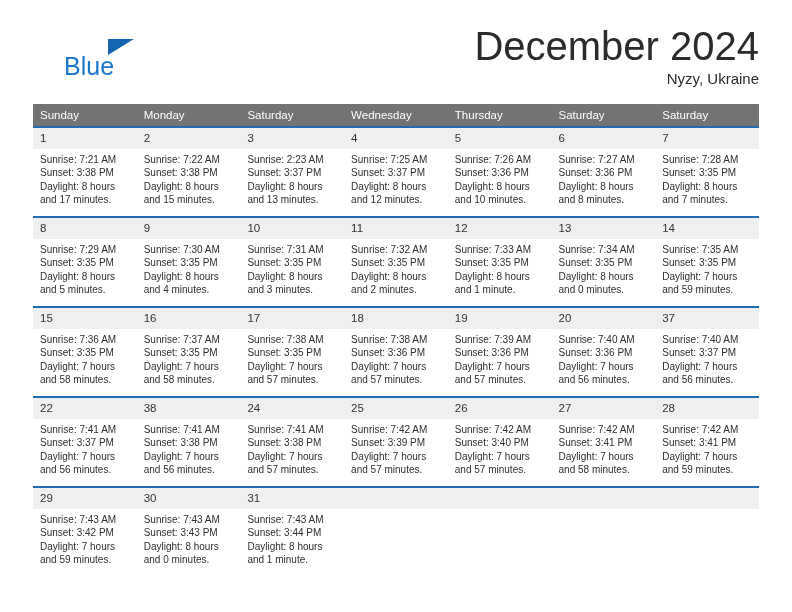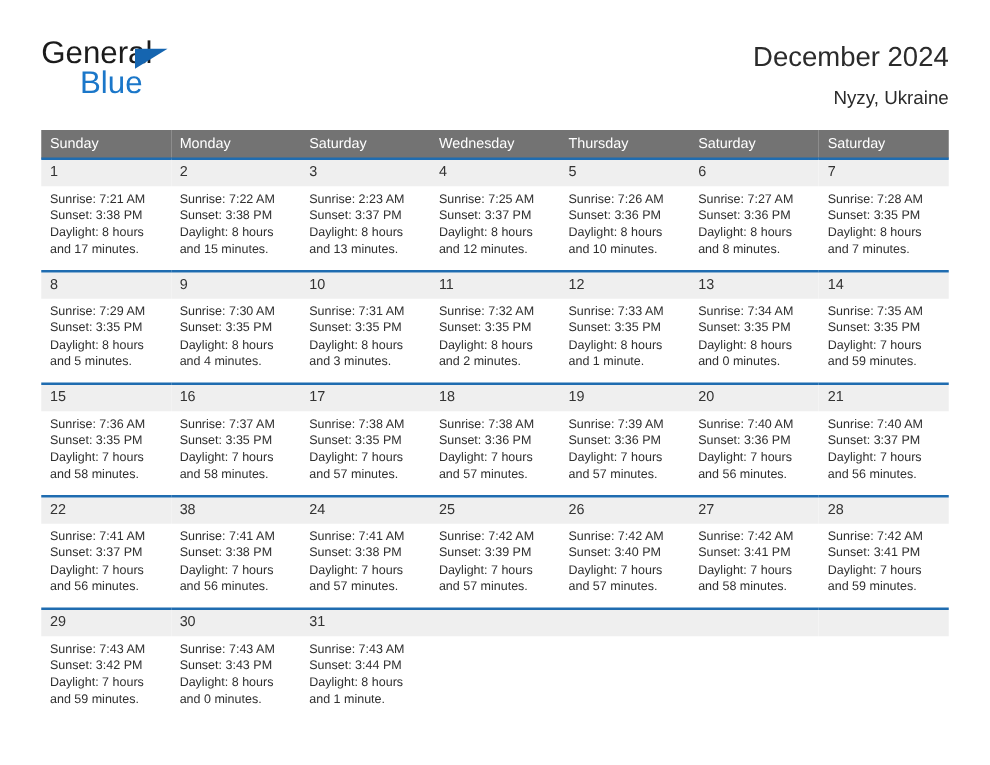--- a/index.html
+++ b/index.html
@@ -66,21 +66,21 @@
     white-space: nowrap;
   }
 
   .title-block {
     position: absolute;
     right: 0;
     top: 0;
     text-align: right;
   }
   .title {
-    font-size: 22px;
+    font-size: 40px;
     font-weight: normal;
     color: #2b2b2b;
     line-height: 36px;
     white-space: nowrap;
   }
   .subtitle {
     margin-top: 6px;
     font-size: 15px;
     color: #2b2b2b;
     line-height: 18px;
@@ -144,21 +144,20 @@
   }
 </style>
 </head>
 <body>
 
 <div class="page">
 
   <div class="header">
 
     <div class="logo">
-      <span class="logo-general">General</span>
       <span class="logo-triangle"></span>
       <span class="logo-blue">Blue</span>
     </div>
 
     <div class="title-block">
       <div class="title">December 2024</div>
       <div class="subtitle">Nyzy, Ukraine</div>
     </div>
 
   </div>
@@ -335,21 +334,21 @@
           </td>
           <td>
             <div class="daynum">20</div>
             <div class="details">
               <div>Sunrise: 7:40 AM</div>
               <div>Sunset: 3:36 PM</div>
               <div class="daylight">Daylight: 7 hours and 56 minutes.</div>
             </div>
           </td>
           <td>
-            <div class="daynum">21</div>
+            <div class="daynum">37</div>
             <div class="details">
               <div>Sunrise: 7:40 AM</div>
               <div>Sunset: 3:37 PM</div>
               <div class="daylight">Daylight: 7 hours and 56 minutes.</div>
             </div>
           </td>
         </tr>
         <tr class="week">
           <td>
             <div class="daynum">22</div>

